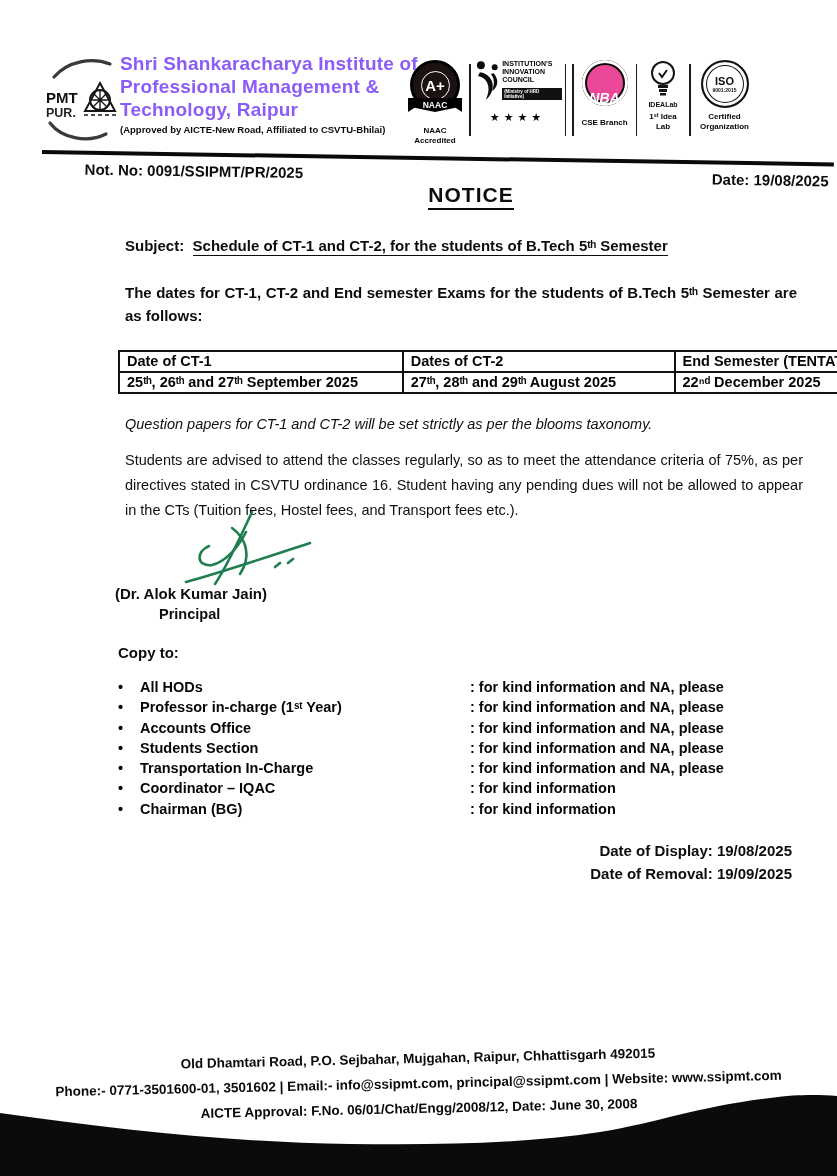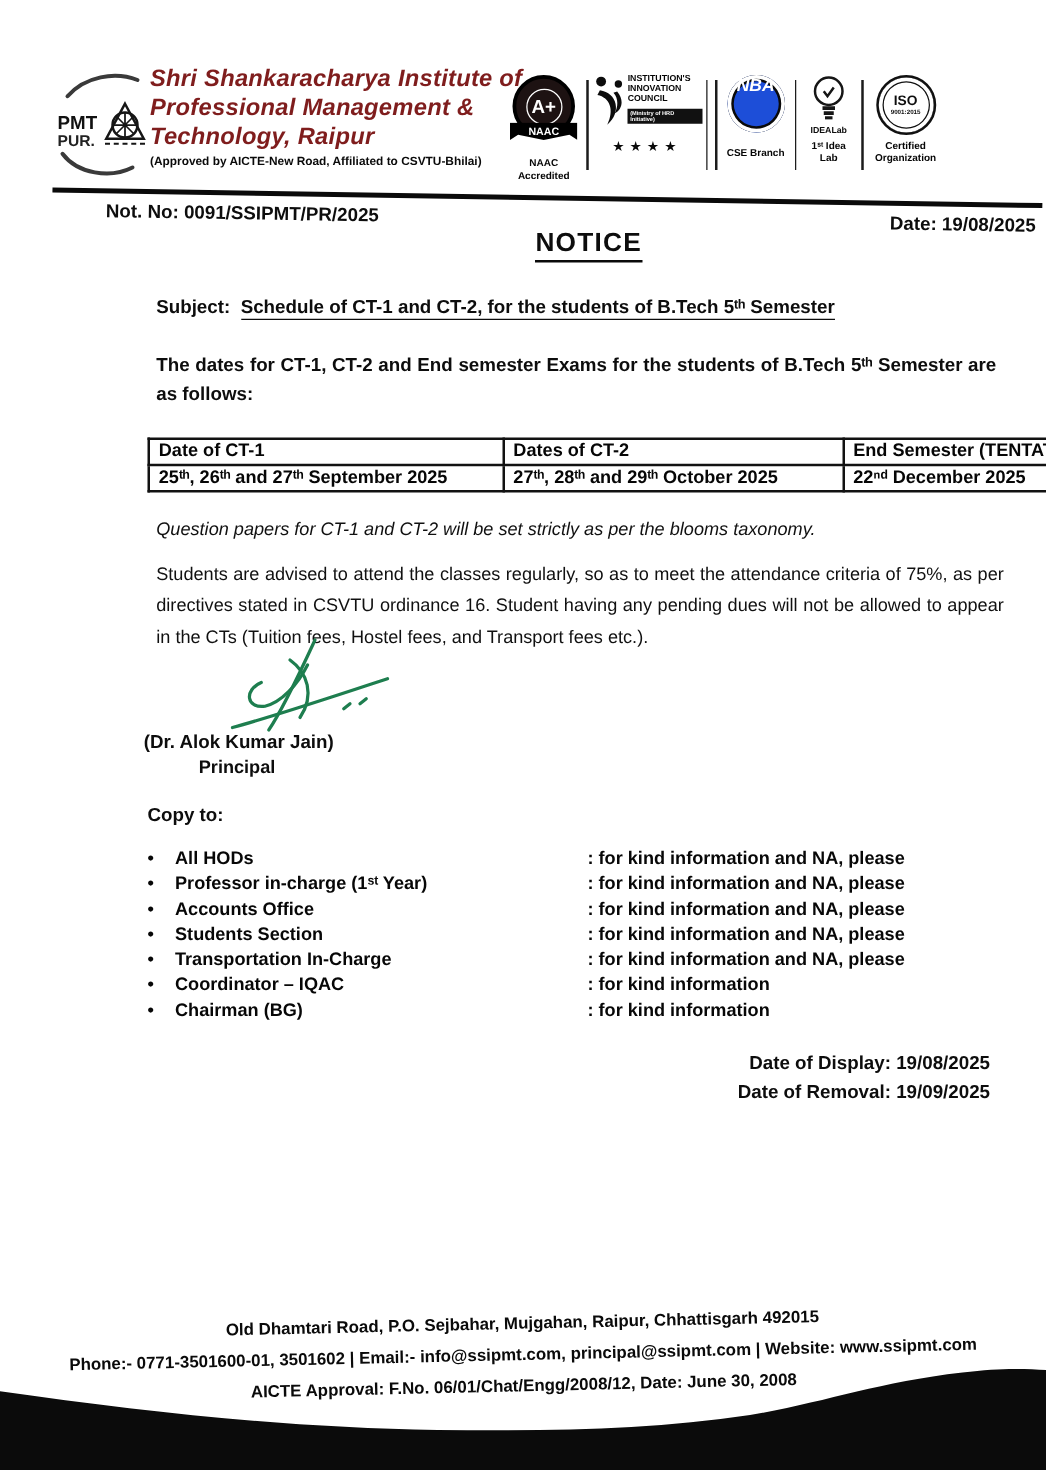--- a/index.html
+++ b/index.html
@@ -7,21 +7,21 @@
     position:relative; width:837px; height:1176px; margin:0 auto;
     background:#ffffff; overflow:hidden;
     font-family:"Liberation Sans","DejaVu Sans",sans-serif;
     color:#0d0d0d;
   }
   .pre { white-space:pre-line; }
 
   
   .logo-left { position:absolute; left:40px; top:55px; width:84px; height:92px; }
   .inst-block { position:absolute; left:120px; top:52px; width:300px; }
-  .inst-name { font-size:19px; font-weight:700; line-height:23px; letter-spacing:0.2px; color:#7f1d1d;font-style:italic; }
+  .inst-name { font-size:19px; font-weight:700; line-height:23px; letter-spacing:0.2px; color:#8b5cf6; }
   .inst-approved { margin-top:3px; font-size:9.5px; font-weight:700; color:#0a0a0a; }
 
   .badges { position:absolute; left:404px; top:60px; width:433px; height:104px;
             display:flex; align-items:flex-start; }
   .vdiv { width:1.5px; height:72px; background:#1c1c1c; margin:4px 3px 0 3px; flex:none; }
   .badge { display:flex; flex-direction:column; align-items:center; flex:none; }
   .badge-caption { font-size:8px; font-weight:700; text-align:center; line-height:10px; margin-top:4px; color:#060606; }
 
   
   .badge.naac { width:62px; }
@@ -43,22 +43,22 @@
   .iic-stars { font-size:11px; letter-spacing:4px; margin-top:3px; color:#0a0a0a; }
 
   
   .badge.nirf { width:116px; }
   .nirf-title { font-size:14px; font-weight:700; color:#000; letter-spacing:0; border-top:2px solid #000; padding-top:1px;}
   .nirf-sub { font-size:4.5px; font-weight:700; background:#222; color:#fff; padding:0.5px 2px; margin-top:1.5px; }
   .nirf-band { margin-top:10px; font-size:8.5px; font-weight:700; }
 
   
   .badge.nba { width:56px; }
-  .nba-circle { width:46px; height:46px; border-radius:50%; background:#1d4ed8;
-                display:flex; align-items:flex-start; justify-content:center; box-shadow:inset 0 0 0 3px #fff,inset 0 0 0 5px #0a0a0a; }
+  .nba-circle { width:46px; height:46px; border-radius:50%; background:#ec4899;
+                display:flex; align-items:flex-end; justify-content:center; box-shadow:inset 0 0 0 3px #fff,inset 0 0 0 5px #0a0a0a; }
   .nba-text { color:#fff; font-weight:700; font-style:italic; font-size:14px; }
   .badge.nba .badge-caption { margin-top:12px; }
 
   
   .badge.idealab { width:46px; }
   .idealab-label { font-size:7px; font-weight:700; margin-top:1px; }
 
   
   .badge.iso { width:62px; }
   .iso-circle { width:48px; height:48px; border-radius:50%; border:2px solid #111; box-sizing:border-box;
@@ -233,21 +233,21 @@
         <col class="c3">
       </colgroup>
     <tbody>
         <tr>
       <th>Date of CT-1</th>
       <th>Dates of CT-2</th>
       <th>End Semester (TENTATIVE)</th>
     </tr>
     <tr>
       <td>25ᵗʰ, 26ᵗʰ and 27ᵗʰ September 2025</td>
-      <td>27ᵗʰ, 28ᵗʰ and 29ᵗʰ October 2025</td>
+      <td>27ᵗʰ, 28ᵗʰ and 29ᵗʰ August 2025</td>
       <td>22ⁿᵈ December 2025</td>
     </tr>
   </tbody>
     </table>
 
   <div class="para para-blooms">Question papers for CT-1 and CT-2 will be set strictly as per the blooms taxonomy.</div>
   <div class="para para-att">Students are advised to attend the classes regularly, so as to meet the attendance criteria of 75%, as per directives stated in CSVTU ordinance 16. Student having any pending dues will not be allowed to appear in the CTs (Tuition fees, Hostel fees, and Transport fees etc.).</div>
 
   <svg class="signature" width="150" height="80" viewBox="0 0 150 80">
     <g fill="none" stroke-width="2.6" stroke-linecap="round" stroke="#1e7e4f">

